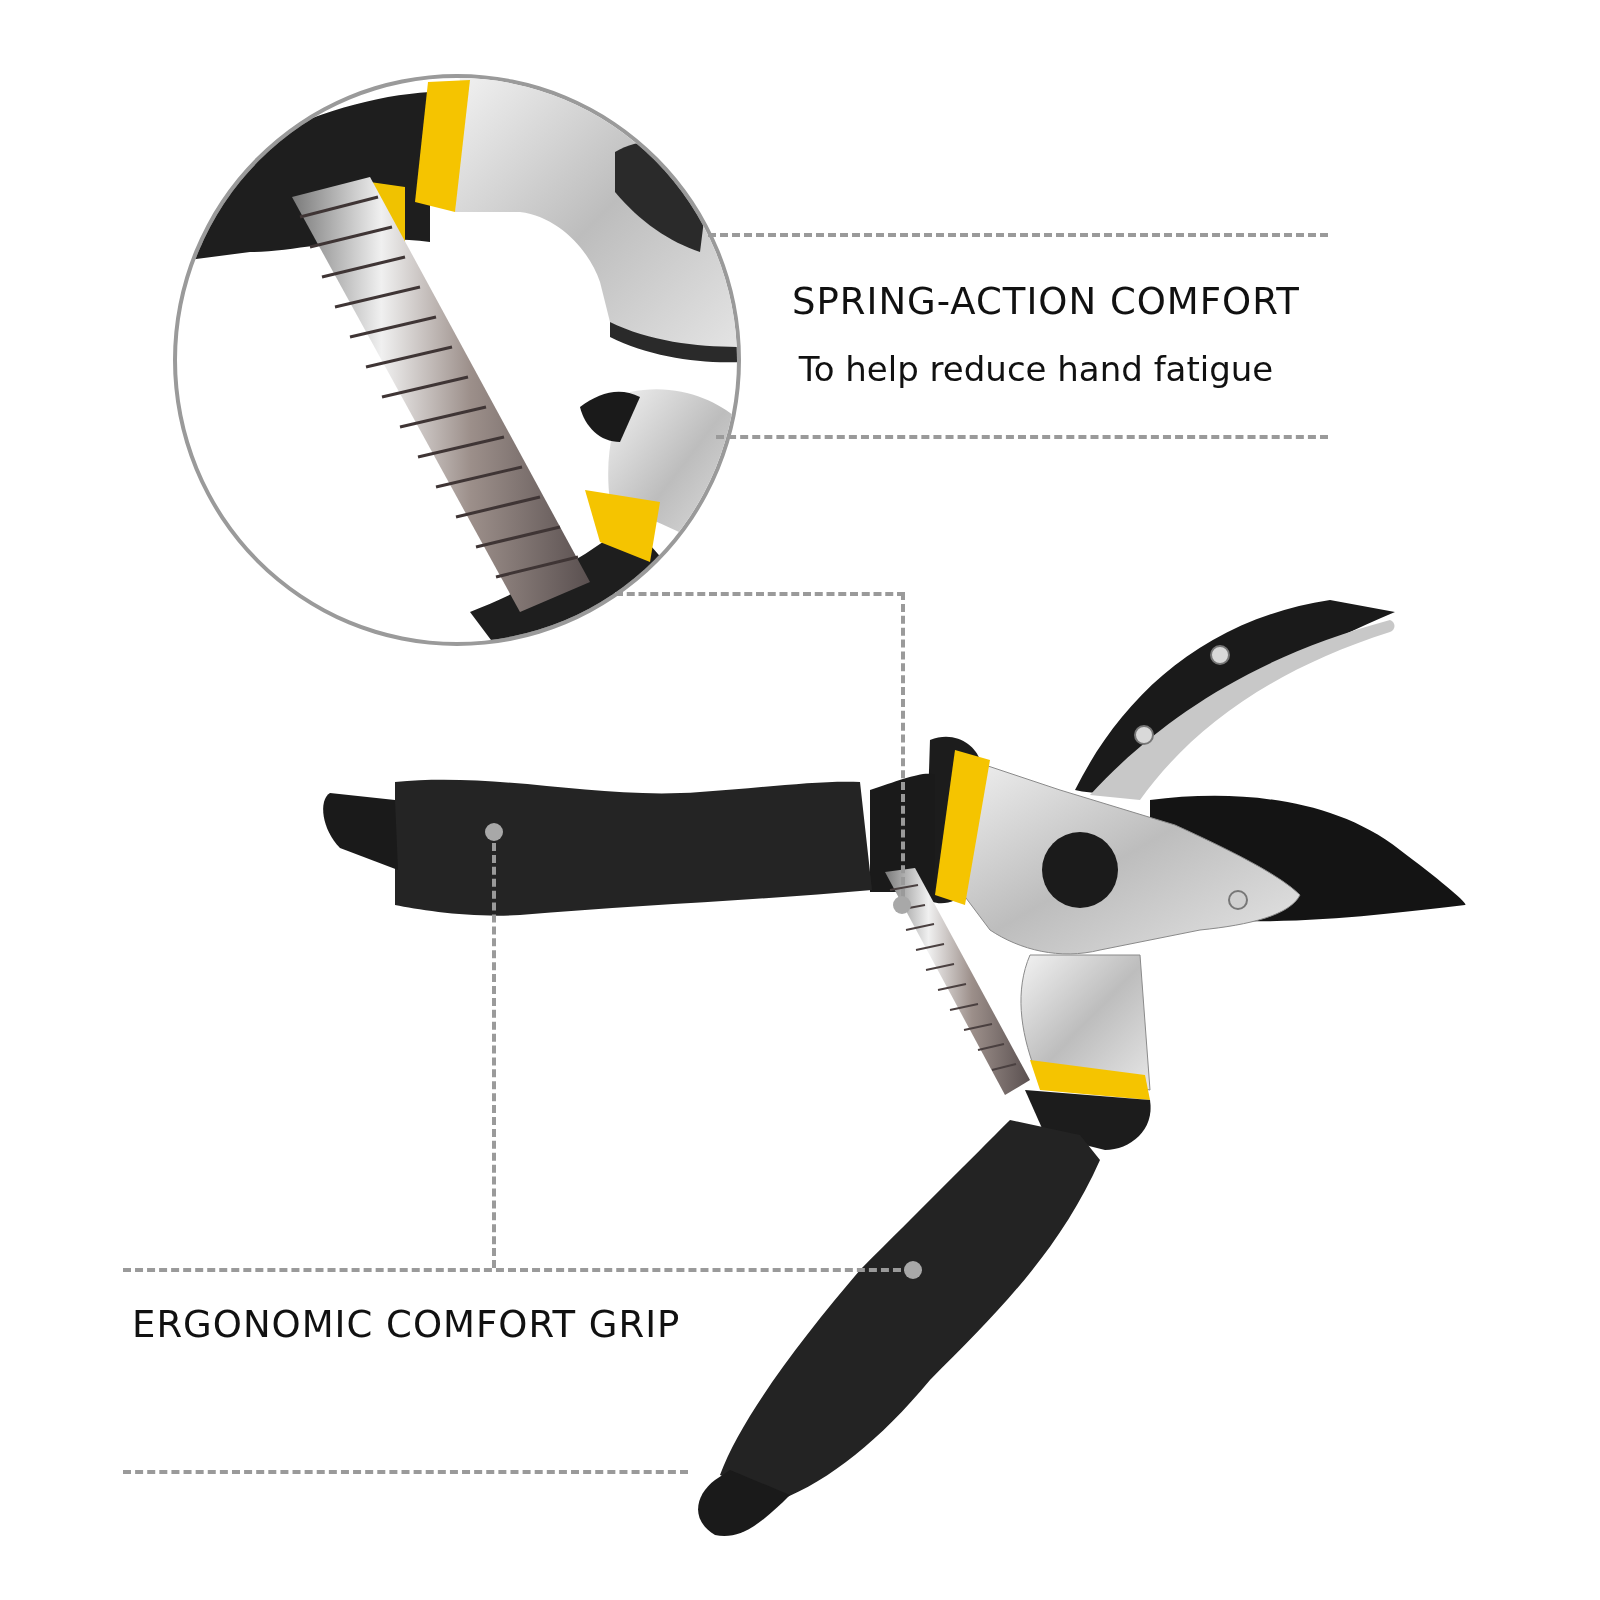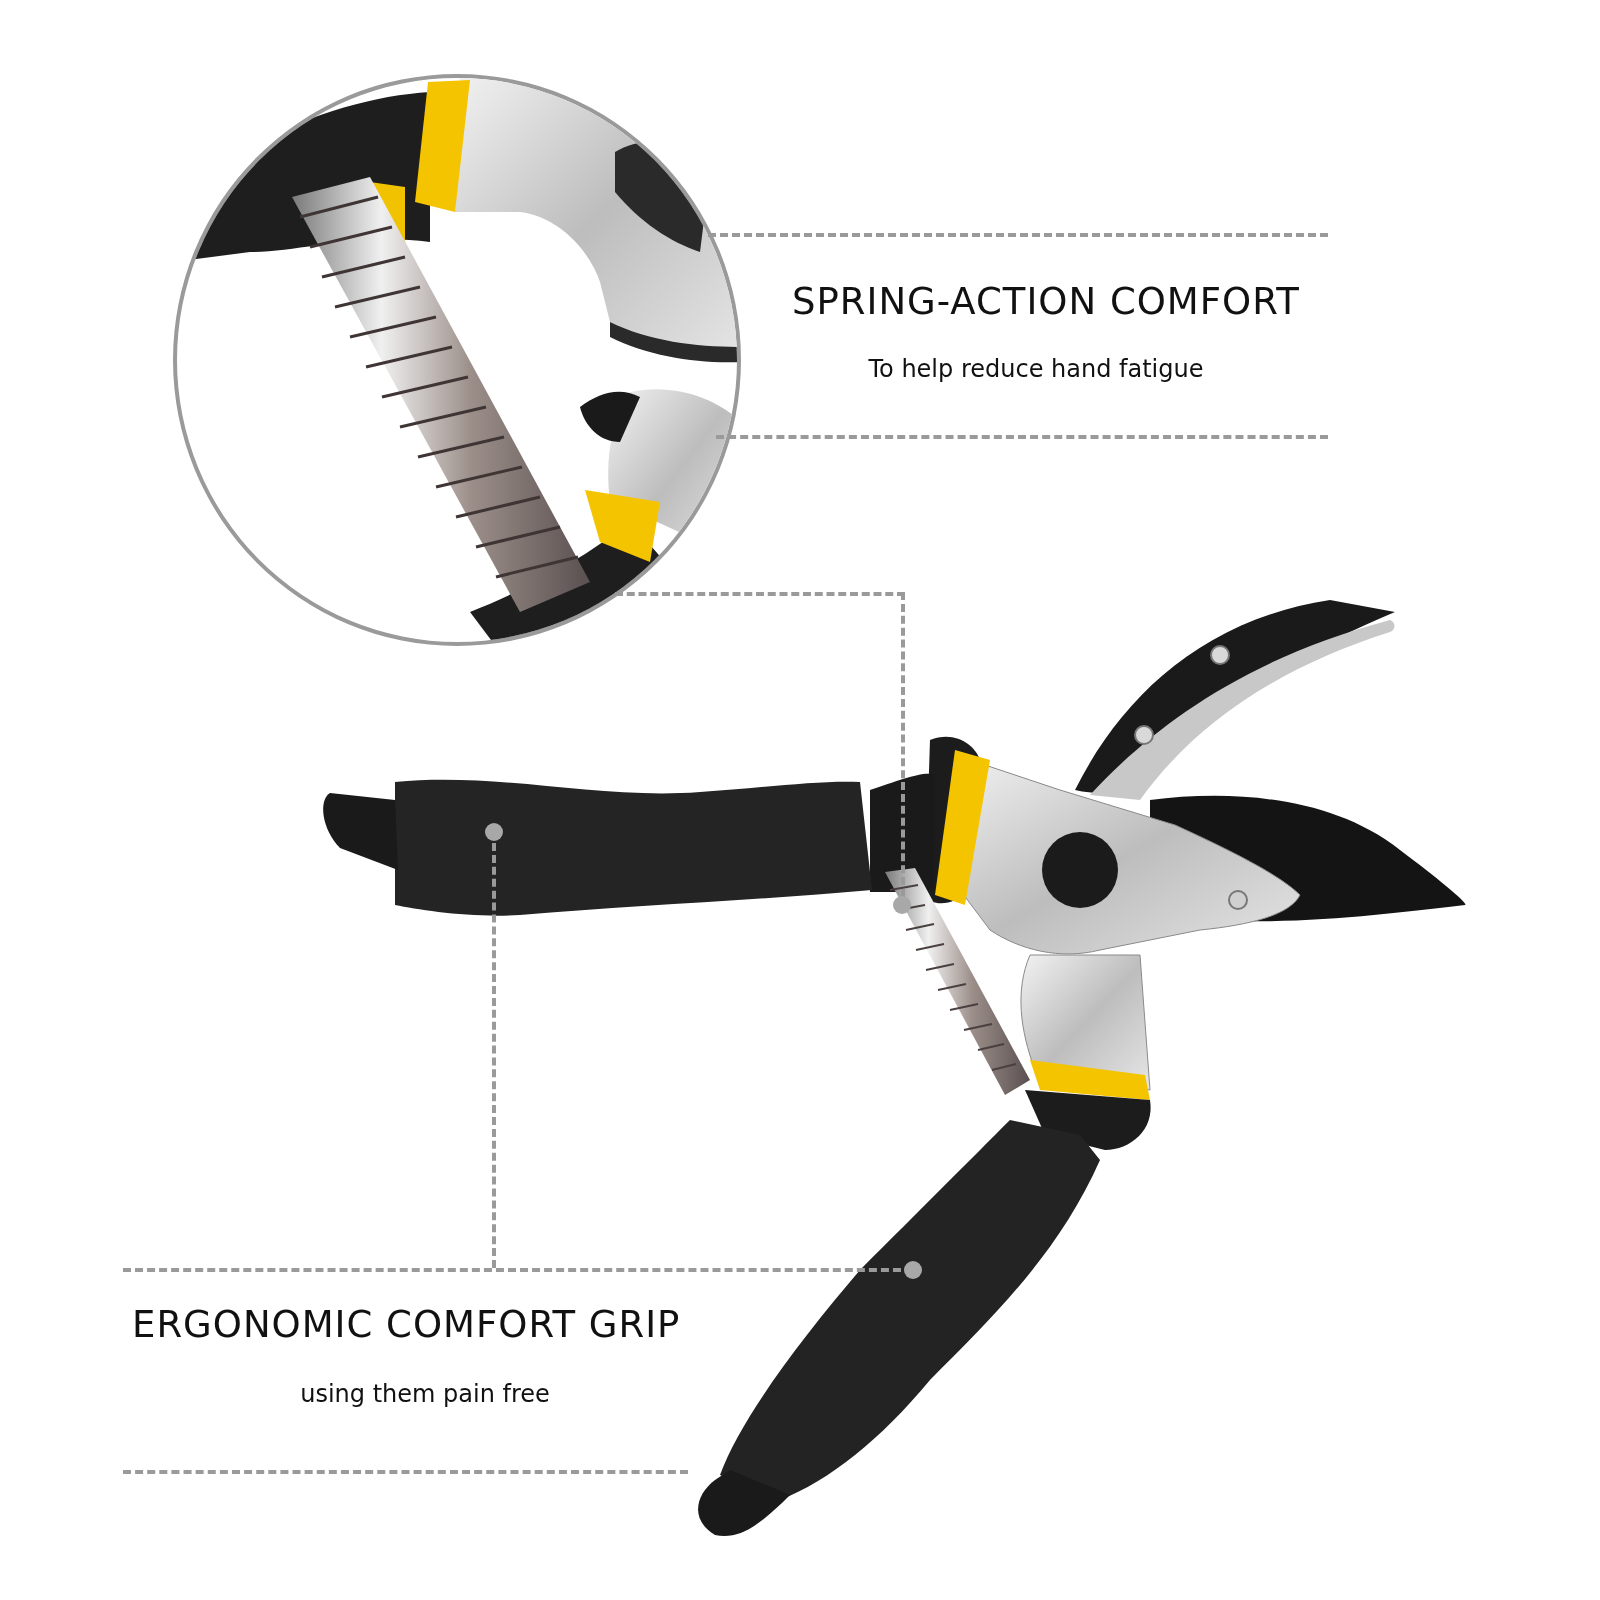--- a/index.html
+++ b/index.html
@@ -3,21 +3,21 @@
 <meta charset="utf-8">
 <style>
   html, body { margin:0; padding:0; background:#ffffff; }
   body { width:1600px; height:1600px; position:relative; overflow:hidden;
          font-family:"DejaVu Sans","Liberation Sans",sans-serif; color:#111111; }
   .abs { position:absolute; }
   .dash-h { position:absolute; height:0; border-top:4px dashed #9a9a9a; }
   .dash-v { position:absolute; width:0; border-left:4px dashed #9a9a9a; }
   .dot { position:absolute; width:18px; height:18px; border-radius:50%; background:#a8a8a8; }
   .headline { position:absolute; font-size:37px; letter-spacing:1px; white-space:nowrap; font-weight:400; }
-  .sub { position:absolute; font-size:24px; white-space:nowrap; text-align:center; line-height:42px; }
+  .sub { position:absolute; font-size:34px; white-space:nowrap; text-align:center; line-height:42px; }
   svg { position:absolute; left:0; top:0; }
 </style>
 </head>
 <body>
 
 <svg width="1600" height="1600" viewBox="0 0 1600 1600">
   <defs>
     <linearGradient id="steel" x1="0" y1="0" x2="1" y2="1">
       <stop offset="0" stop-color="#f2f2f2"></stop>
       <stop offset="0.5" stop-color="#bdbdbd"></stop>
@@ -130,14 +130,13 @@
 <div class="dash-v" style="left:492px;top:843px;height:425px;"></div>
 <div class="dash-h" style="left:123px;top:1268px;width:790px;"></div>
 <div class="dot" style="left:904px;top:1261px;"></div>
 <div class="dash-h" style="left:123px;top:1470px;width:565px;"></div>
 
 <div class="headline" style="left:792px;top:280px;">SPRING-ACTION COMFORT</div>
 <div class="sub" style="left:770px;top:348px;width:532px;">To help reduce hand fatigue</div>
 
 <div class="headline" style="left:132px;top:1303px;text-align:center;">ERGONOMIC COMFORT GRIP</div>
 <div class="sub" style="left:215px;top:1373px;width:420px;">
-  <div>using them pain free</div>
 </div>
 
 </body></html>

